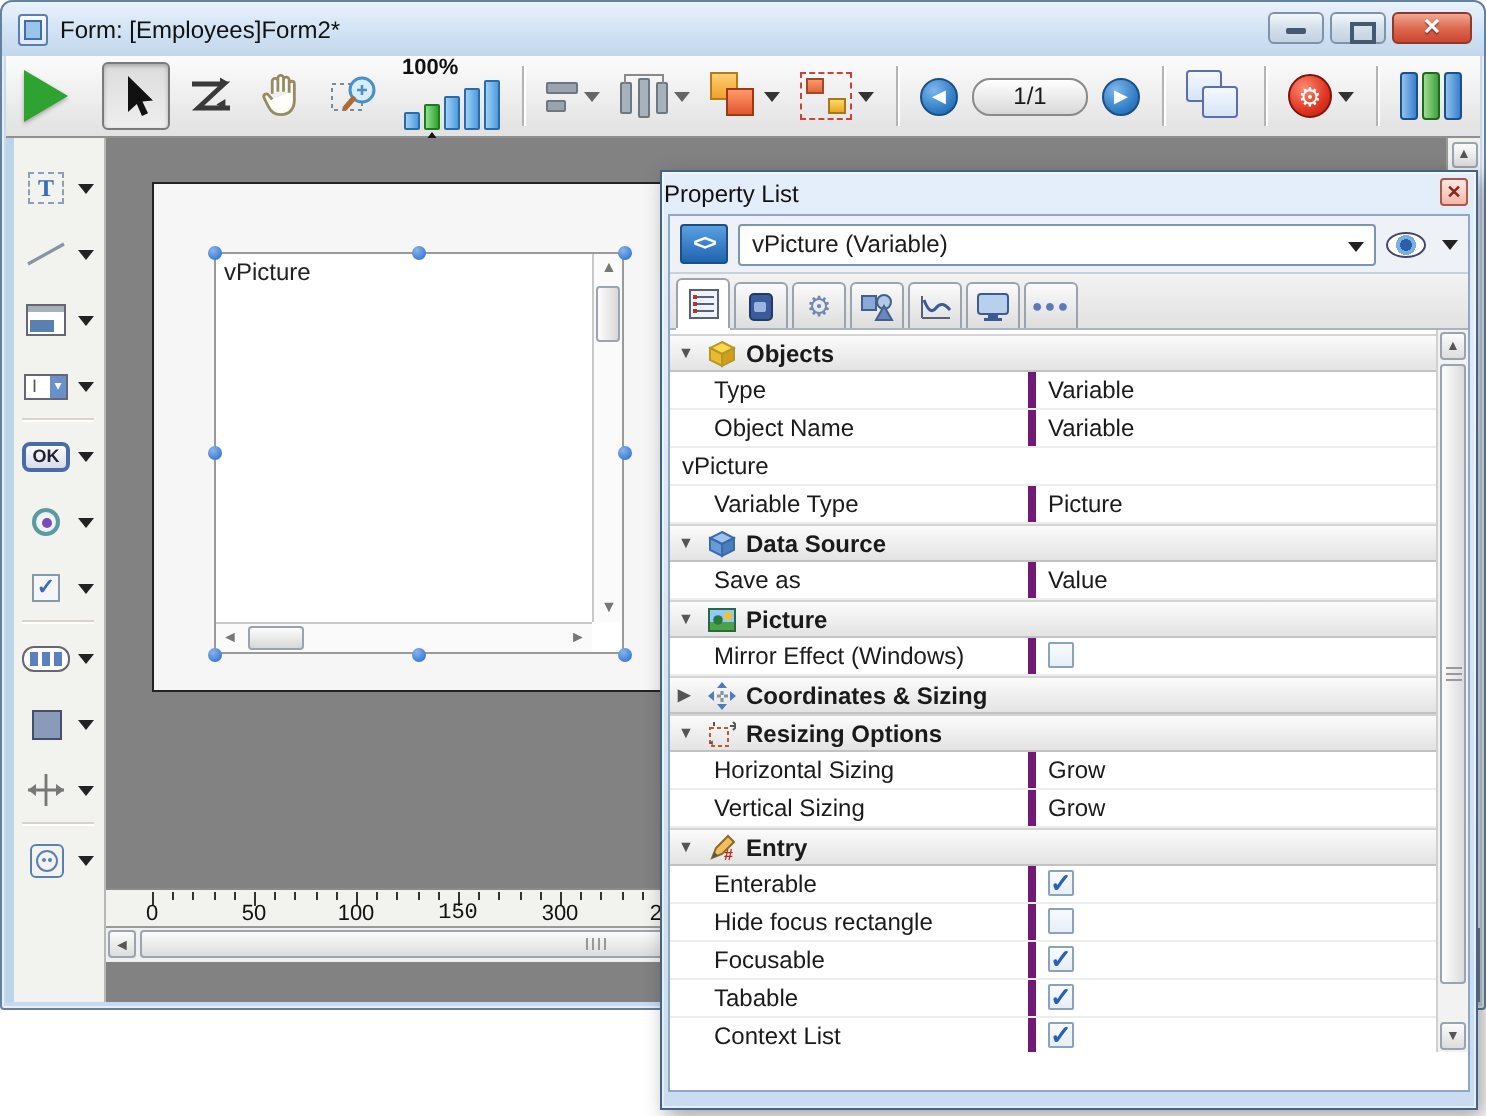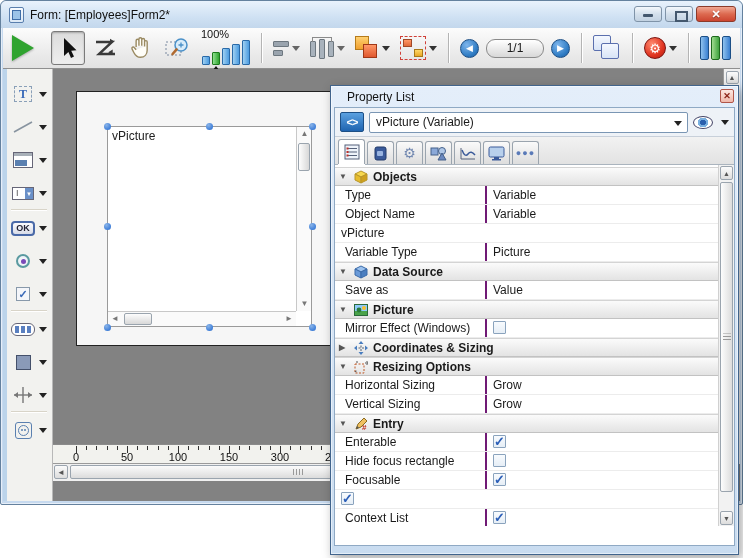--- a/index.html
+++ b/index.html
@@ -40,21 +40,21 @@
              padding:0 6px; gap:4px; }
   .tbtn { height:34px; display:flex; align-items:center; justify-content:center;
           padding:0 3px; border-radius:3px; position:relative; }
   .tbtn.pressed { border:1px solid #7a7a7a; background:linear-gradient(#dcdcdc,#eee);
                   box-shadow:inset 0 1px 2px rgba(0,0,0,.25); }
   .tsep { width:1px; height:30px; background:#b4b4b4; margin:0 4px; box-shadow:1px 0 0 #fff; }
   .dd { width:0; height:0; border-left:4px solid transparent; border-right:4px solid transparent;
         border-top:5px solid #333; margin-left:3px; }
   .play { width:0; height:0; border-top:13px solid transparent; border-bottom:13px solid transparent;
           border-left:22px solid #2fa32f; filter:drop-shadow(0 1px 1px rgba(0,0,0,.3)); }
-  .zoombars { display:flex; align-items:flex-end; gap:2px; height:34px; padding-top:9px; position:relative; }
+  .zoombars { display:flex; align-items:flex-end; gap:2px; height:34px; padding-top:9px; position:relative;font-weight:bold; }
   .zoombars .zl { position:absolute; top:-3px; left:2px; font-size:11px; color:#111; }
   .zbar { width:8px; border:1px solid #2a6aa8; border-radius:1px;
           background:linear-gradient(90deg,#9fd0f2,#4d9ce0); }
   .zbar.green { border-color:#1d7a1d; background:linear-gradient(90deg,#8fe08f,#2fa32f); position:relative; }
   .zbar.green:after { content:""; position:absolute; left:50%; bottom:-6px; transform:translateX(-50%);
           border-left:3px solid transparent; border-right:3px solid transparent; border-bottom:4px solid #111; }
   .alico { display:flex; flex-direction:column; gap:3px; }
   .alico i { display:block; height:6px; background:#9aa4ae; border:1px solid #6d777f; border-radius:1px; }
   .distico { position:relative; display:flex; gap:3px; padding-top:4px; }
   .distico:before { content:""; position:absolute; top:0; left:2px; right:2px; height:4px;
@@ -175,21 +175,21 @@
                 background:repeating-linear-gradient(90deg,#999 0 1px,transparent 1px 3px); }
   .gripV:after { content:""; position:absolute; left:50%; top:50%; width:8px; height:7px;
                 transform:translate(-50%,-50%);
                 background:repeating-linear-gradient(#999 0 1px,transparent 1px 3px); }
 
   
   .panel { position:absolute; left:330px; top:85px; width:409px; height:470px;
            background:linear-gradient(#e4eefa,#c9dcf0); border:1px solid #41648c;
            box-shadow:3px 4px 10px rgba(0,0,0,.35), inset 0 0 0 1px rgba(255,255,255,.5); z-index:10; }
   .ptitle { position:absolute; left:0; right:0; top:0; height:21px; display:flex; align-items:center;
-            padding-left:16px; font-size:12px; color:#111; }
+            padding-left:1px; font-size:12px; color:#111; }
   .pclose { position:absolute; right:4px; top:3px; width:14px; height:14px;
             border:1px solid #b05548; border-radius:2px; background:linear-gradient(#fce8e2,#f0b8aa);
             color:#8c2418; font-size:9px; font-weight:bold; line-height:12px; text-align:center; }
   .pinner { position:absolute; left:3px; right:3px; top:21px; bottom:8px; background:#fff;
             border:1px solid #8fa9c4; }
   .selrow { position:absolute; left:0; right:0; top:0; height:29px; background:#eef2f7;
             border-bottom:1px solid #c8d0da; display:flex; align-items:center; padding:0 5px; gap:5px; }
   .codebtn { width:24px; height:20px; border:1px solid #1c4f86; border-radius:2px;
              background:linear-gradient(#5aa0e0,#1f64b0); color:#fff; font-weight:bold; font-size:11px;
              display:flex; align-items:center; justify-content:center; letter-spacing:-1px; }
@@ -205,21 +205,21 @@
           background:linear-gradient(#fafafa,#ddd); display:flex; align-items:center; justify-content:center; }
   .ptab.active { background:#fff; height:25px; box-shadow:0 1px 0 #fff; }
   .pgrid { position:absolute; left:0; right:0; top:57px; bottom:19px; background:#fff; overflow:hidden; }
   .gridrows { position:absolute; left:0; top:2px; right:16px; }
   .plsec { height:19px; display:flex; align-items:center; gap:5px; padding-left:4px;
            background:linear-gradient(#fbfbfb,#e3e3e3); border-top:1px solid #d4d4d4;
            border-bottom:1px solid #c2c2c2; font-weight:bold; }
   .plsec .tri { font-size:8px; color:#555; width:9px; }
   .plsec .sic { width:15px; height:14px; display:flex; align-items:center; justify-content:center; }
   .plrow { height:19px; display:flex; border-bottom:1px solid #ececec; }
-  .pllabel { width:152px; border-right:2px solid #701a75; padding-left:10px; line-height:18px;
+  .pllabel { width:183px; border-right:4px solid #701a75; padding-left:22px; line-height:18px;
              overflow:hidden; white-space:nowrap; }
   .plvalue { flex:1; padding-left:6px; line-height:18px; }
   .cbx { width:13px; height:13px; margin-top:2px; border:1px solid #8aa3bd; border-radius:1px;
          background:linear-gradient(#f8fbfe,#e6eef6); position:relative; }
   .cbx.on:before { content:"✓"; position:absolute; left:0px; top:-3px; color:#2c5fb8;
                    font-weight:bold; font-size:13px; }
   .gscroll { position:absolute; right:0; top:0; bottom:0; width:16px; background:#f2f2f2;
              border-left:1px solid #d0d0d0; }
   .gscroll .gup,.gscroll .gdown { position:absolute; left:1px; width:13px; height:14px;
              background:linear-gradient(#fbfbfb,#ddd); border:1px solid #9aa4ae; border-radius:2px;
@@ -517,21 +517,21 @@
         <i class="tick" style="left: 594.2px;"></i>
         <i class="tick" style="left: 604.4px;"></i>
         <i class="tick" style="left: 614.6px;"></i>
         <i class="tick" style="left: 624.8px;"></i>
         <i class="tick major" style="left: 635px;"></i>
         <i class="tick" style="left: 645.2px;"></i>
         <i class="tick" style="left: 655.4px;"></i>
         <span class="rlabel" style="left: 23px;">0</span>
         <span class="rlabel" style="left: 74px;">50</span>
         <span class="rlabel" style="left: 125px;">100</span>
-        <span class="rlabel" style="left: 176px;">150</span>
+        <span class="rlabel" style="left: 176px; font-family: Liberation Mono, monospace;">150</span>
         <span class="rlabel" style="left: 227px;">300</span>
         <span class="rlabel" style="left: 278px;">25</span>
       </div>
     <div class="whscroll">
       <span class="larr">◄</span>
       <span class="thumb grip"></span>
     </div>
   </div>
 </div>
 
@@ -706,20 +706,21 @@
               <span class="cbx"></span>
             </div>
           </div>
           <div class="plrow">
             <div class="pllabel">Focusable</div>
             <div class="plvalue" style="display: flex;">
               <span class="cbx on"></span>
             </div>
           </div>
           <div class="plrow">
+            <div class="pllabel">Tabable</div>
             <div class="plvalue" style="display: flex;">
               <span class="cbx on"></span>
             </div>
           </div>
           <div class="plrow">
             <div class="pllabel">Context List</div>
             <div class="plvalue" style="display: flex;">
               <span class="cbx on"></span>
             </div>
           </div>

